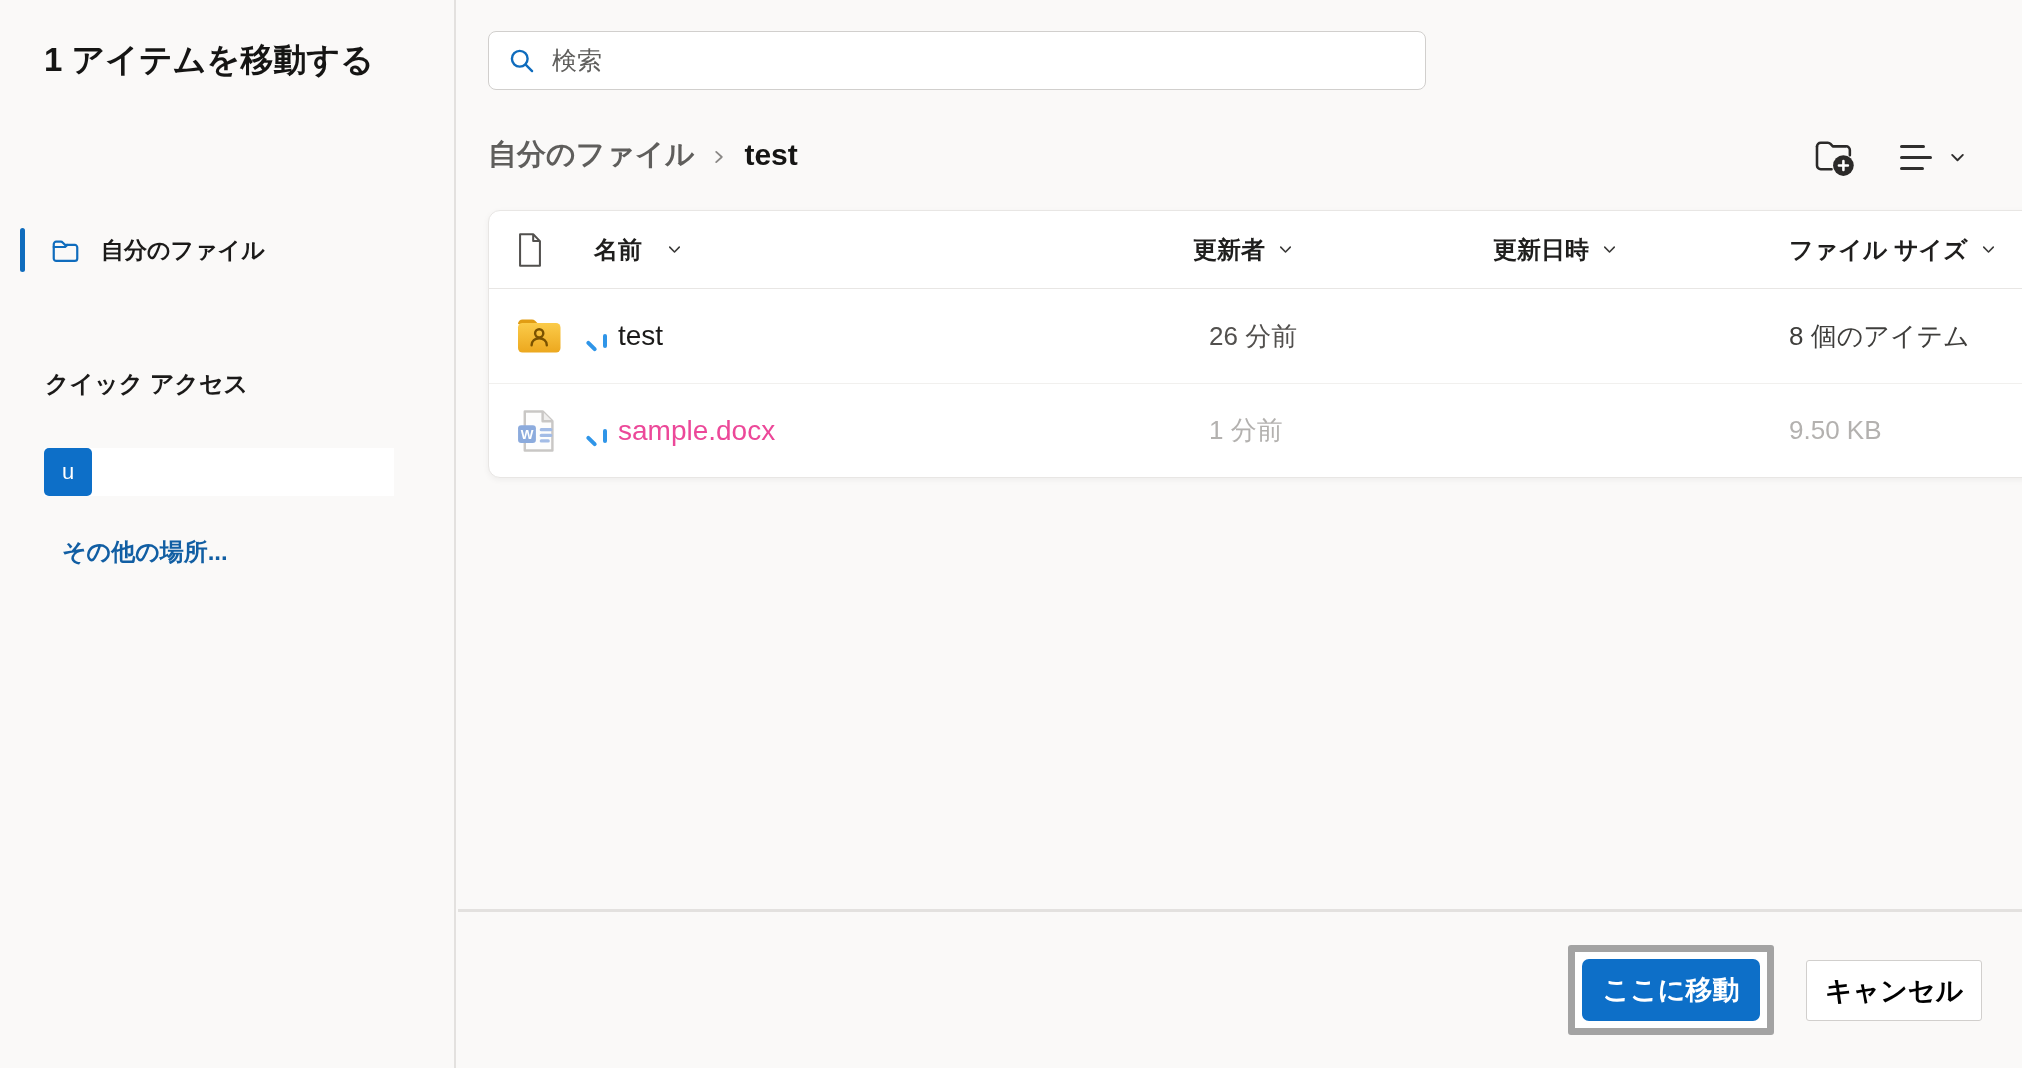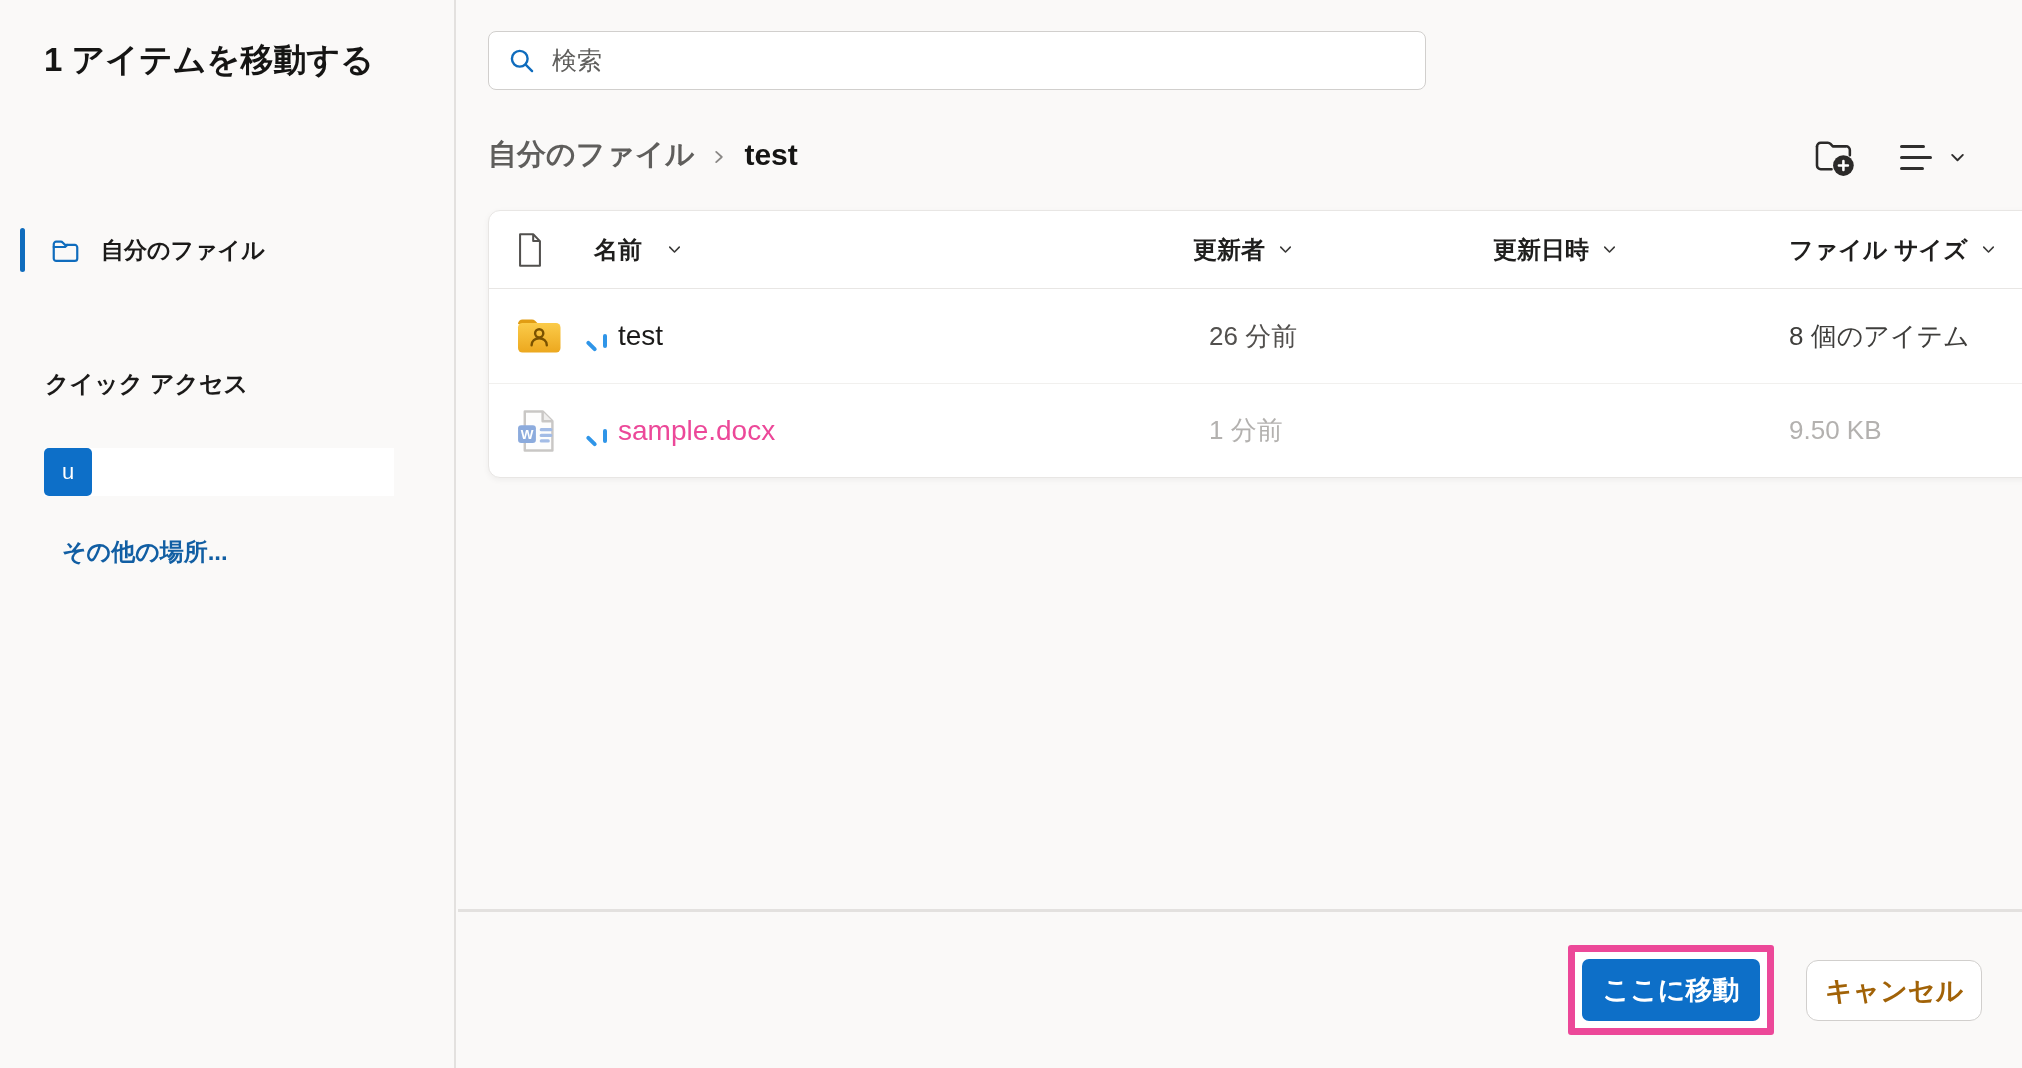--- a/index.html
+++ b/index.html
@@ -121,31 +121,31 @@
     background:#2f95e8; border-radius:2px;
   }
   .name-with-sparkle { padding-left:24px; }
 
   
   .footer-divider {
     position:absolute; left:0; right:0; top:909px; height:3px; background:#e3e1df;
   }
   .annotation-box {
     position:absolute; left:1110px; top:945px;
-    border:7px solid #ec4899; background:#ffffff; padding:7px; border-radius:3px;
+    border:7px solid #a3a3a3; background:#ffffff; padding:7px; border-radius:3px;
   }
   .primary-btn {
     width:178px; height:62px; background:#0d6fc8; color:#fff;
     border:none; border-radius:7px; font-family:"Liberation Sans", sans-serif;
     font-size:27px; font-weight:700; cursor:pointer;
     display:flex; align-items:center; justify-content:center;
   }
   .secondary-btn {
     position:absolute; left:1348px; top:960px; width:176px; height:61px;
-    background:#fff; color:#a16207; border:1px solid #d1cfcd; border-radius:12px;
+    background:#fff; color:#000000; border:1px solid #d1cfcd; border-radius:3px;
     font-family:"Liberation Sans", sans-serif; font-size:27px; font-weight:700;
     cursor:pointer; display:flex; align-items:center; justify-content:center;
   }
 </style>
 </head>
 <body>
 
 <div class="sidebar">
   <div class="dialog-title">1 アイテムを移動する</div>
 

